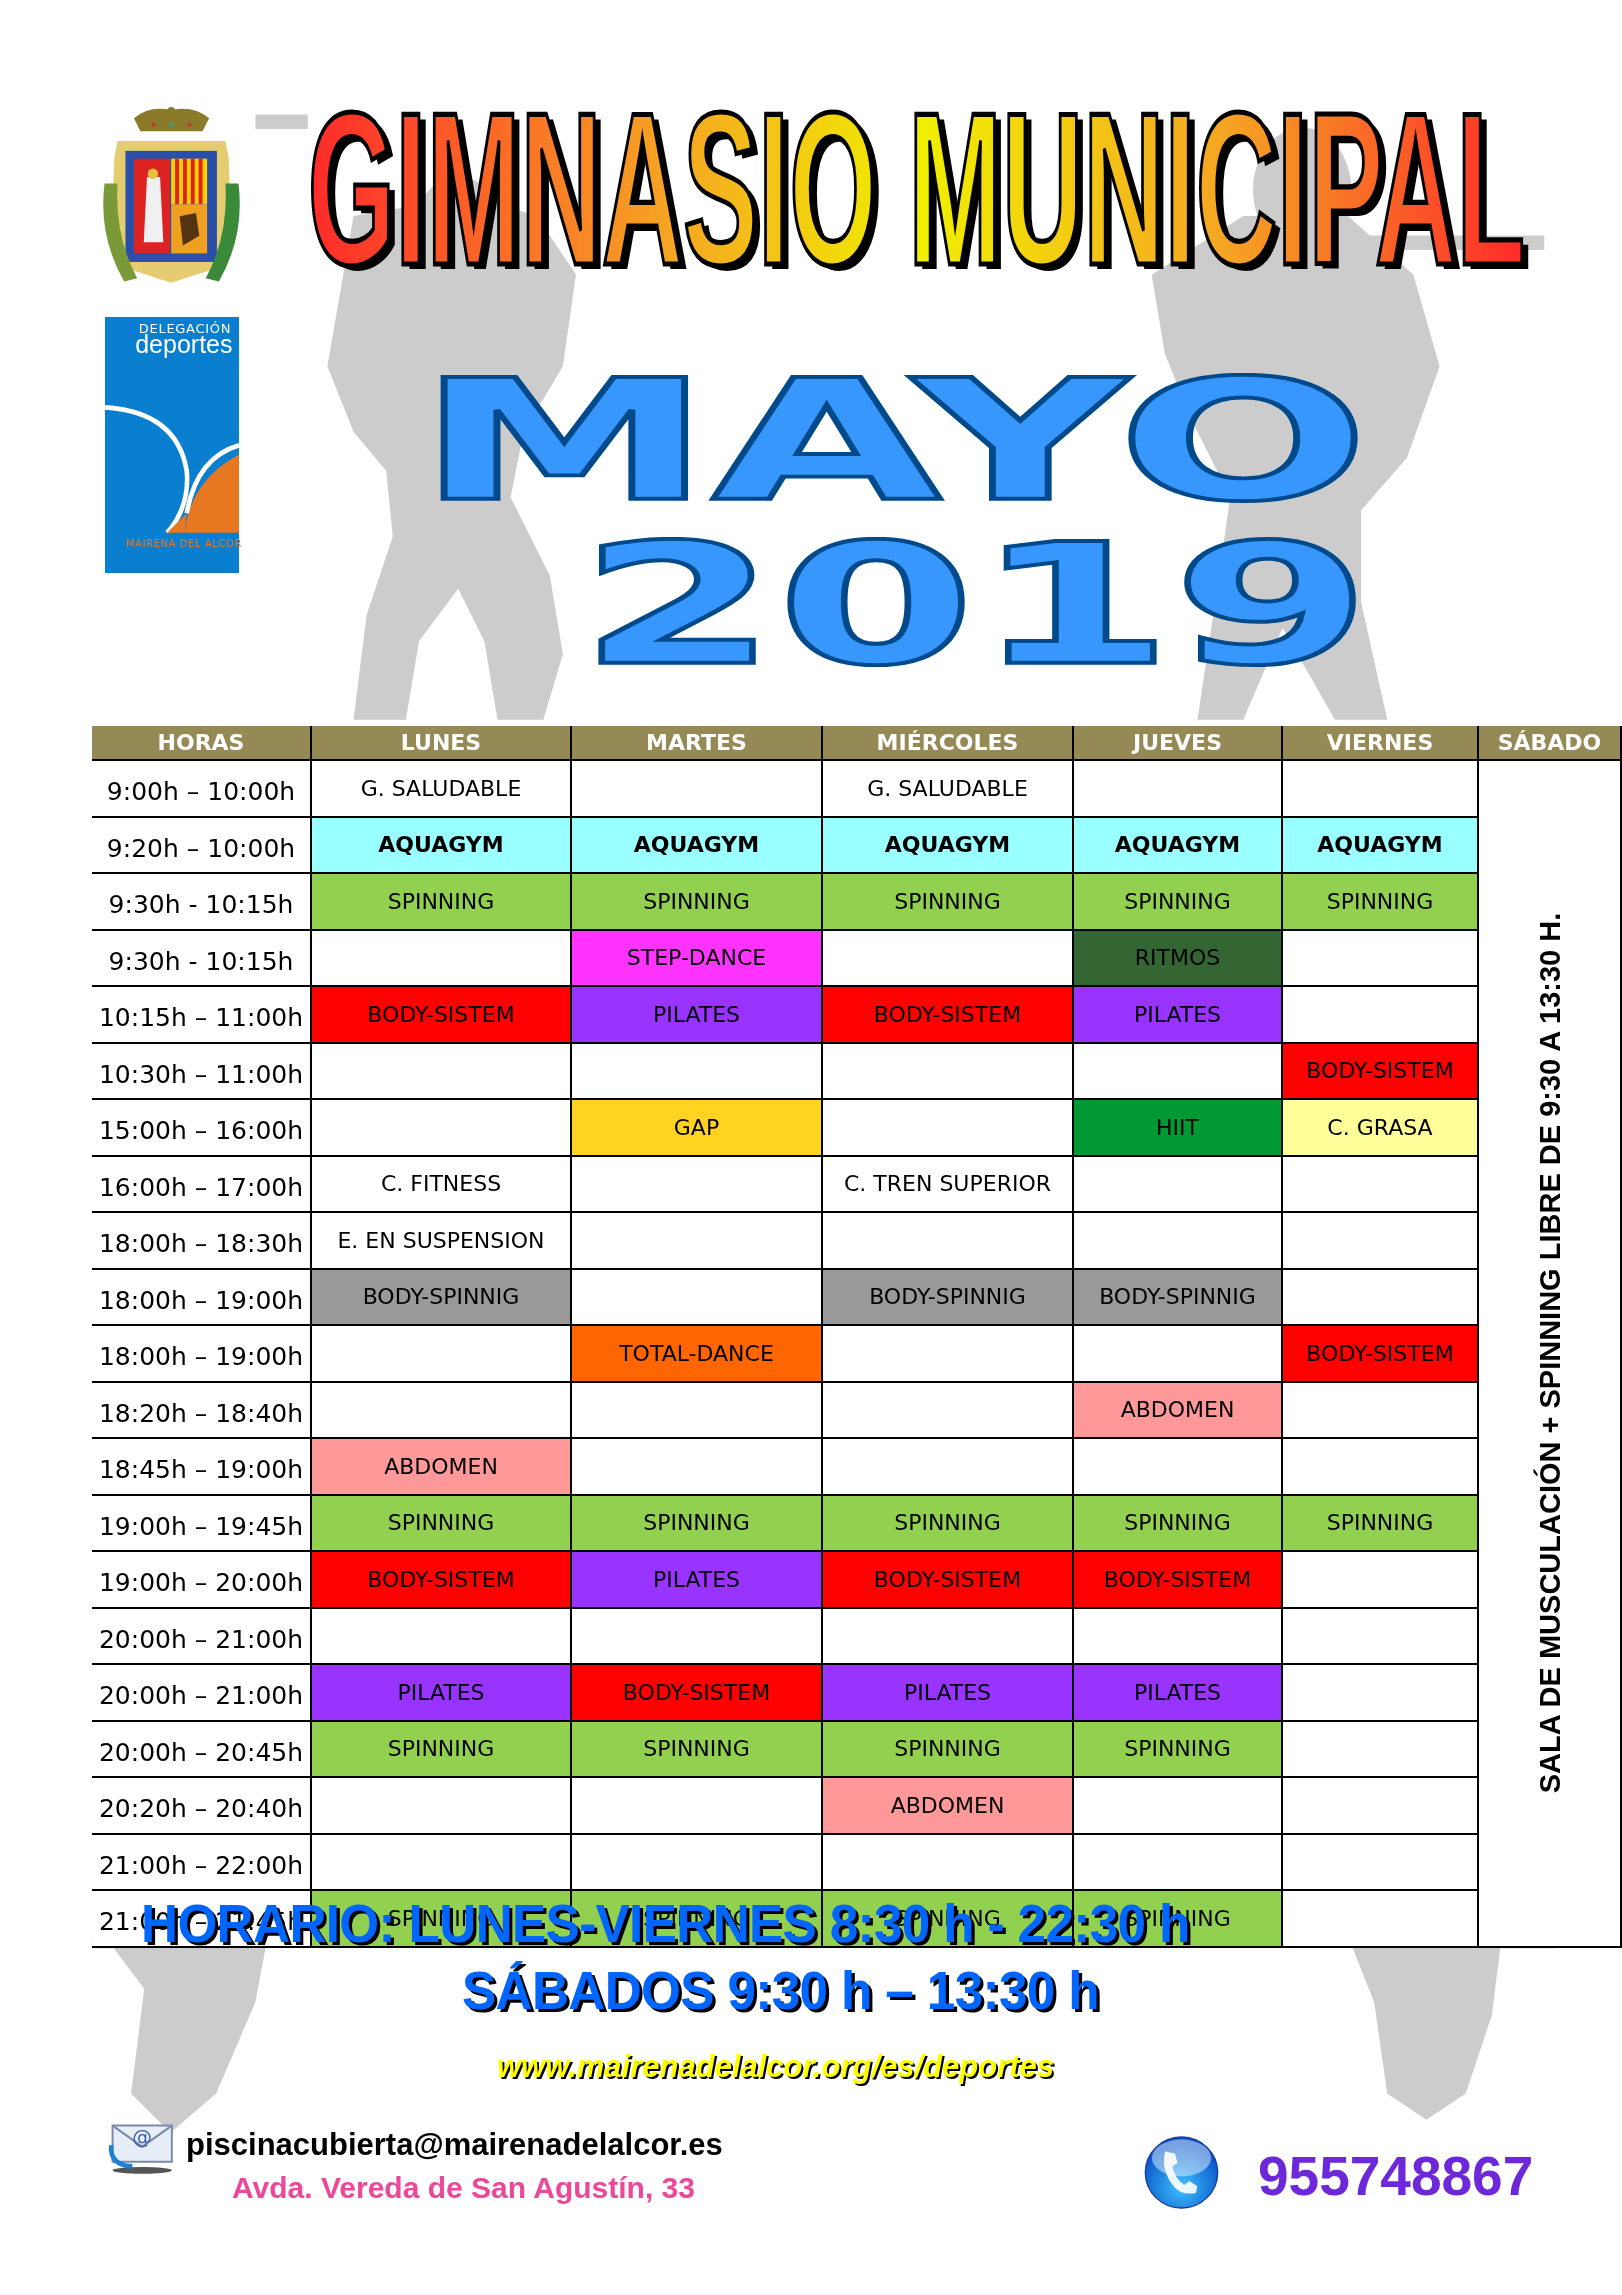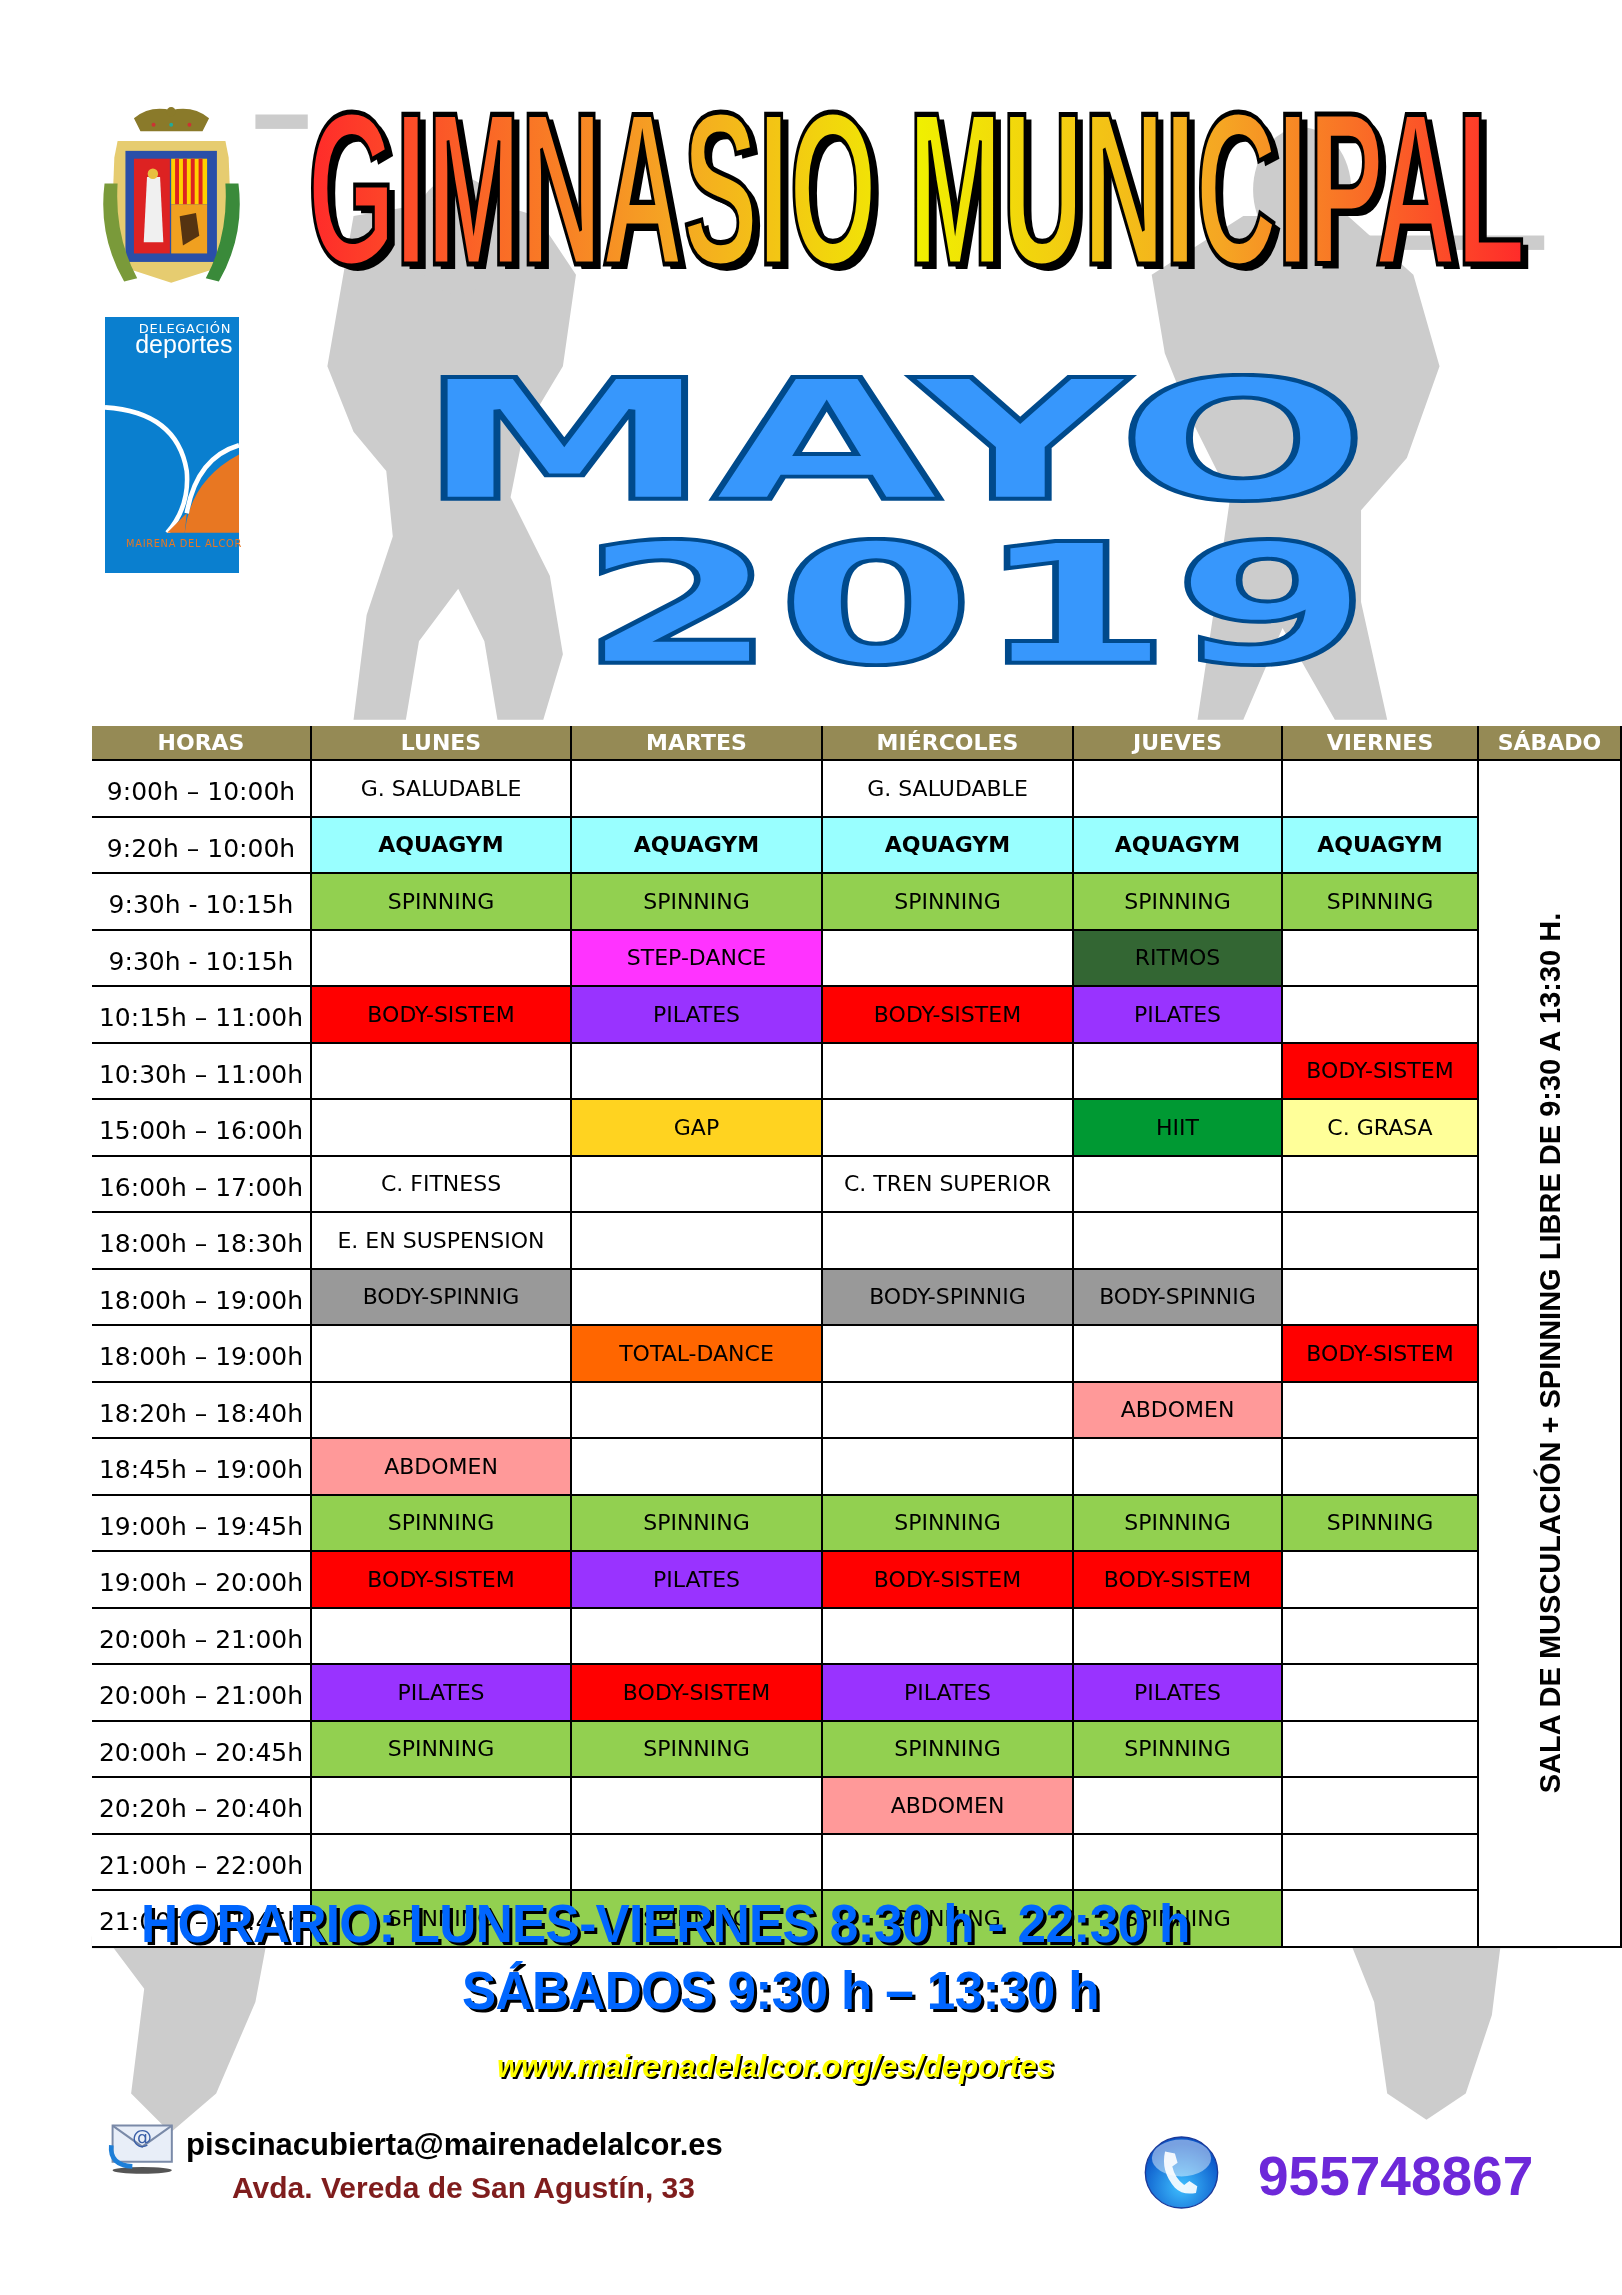--- a/index.html
+++ b/index.html
@@ -43,21 +43,21 @@
   .c-orange { background: #ff6600; color: #000; }
   .c-pink { background: #ff9999; color: #000; }
 
   
   .blue-big { font-family: "Liberation Sans", sans-serif; font-weight: bold; color: #0066ff; font-size: 54px; line-height: 1; text-shadow: 3.3px 3.3px 0 #000; letter-spacing: -0.7px; white-space: nowrap; transform: scaleX(0.95); transform-origin: left; }
   #horario1 { left: 141px; top: 1896px; }
   #horario2 { left: 462px; top: 1963px; }
   #website { left: 497px; top: 2049px; font-family: "Liberation Sans", sans-serif; font-weight: bold; font-style: italic; font-size: 31px; color: #ffff00; text-shadow: 2px 2px 0 #000; white-space: nowrap; }
   #email-icon { left: 106px; top: 2119px; width: 79px; height: 56px; }
   #email { left: 186px; top: 2127px; font-family: "Liberation Sans", sans-serif; font-size: 31px; color: #000; white-space: nowrap; font-weight: bold; }
-  #address { left: 232px; top: 2171px; font-family: "Liberation Sans", sans-serif; font-size: 30px; color: #7f1d1d; white-space: nowrap; font-weight: bold; }
+  #address { left: 232px; top: 2171px; font-family: "Liberation Sans", sans-serif; font-size: 30px; color: #ec4899; white-space: nowrap; font-weight: bold; }
   #phone-icon { left: 1142px; top: 2135px; width: 79px; height: 75px; }
   #phone { left: 1258px; top: 2144px; font-family: "Liberation Sans", sans-serif; font-weight: bold; font-size: 55px; color: #6d28d9; white-space: nowrap; }
 </style>
 </head>
 <body>
 
 <svg class="abs" style="left:0;top:0" width="1623" height="2295" viewBox="0 0 2480 3508">
   <g fill="#cccccc">
 
     <rect x="390" y="175" width="80" height="22"></rect>

